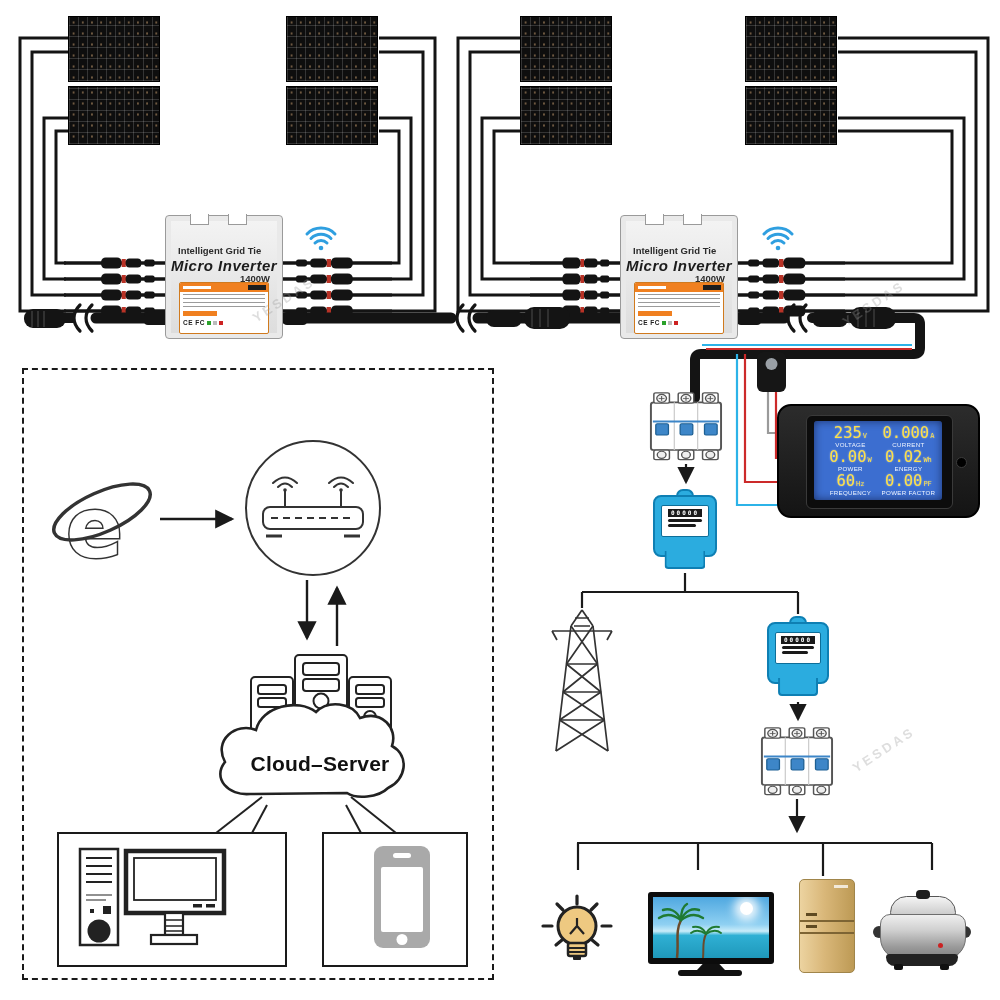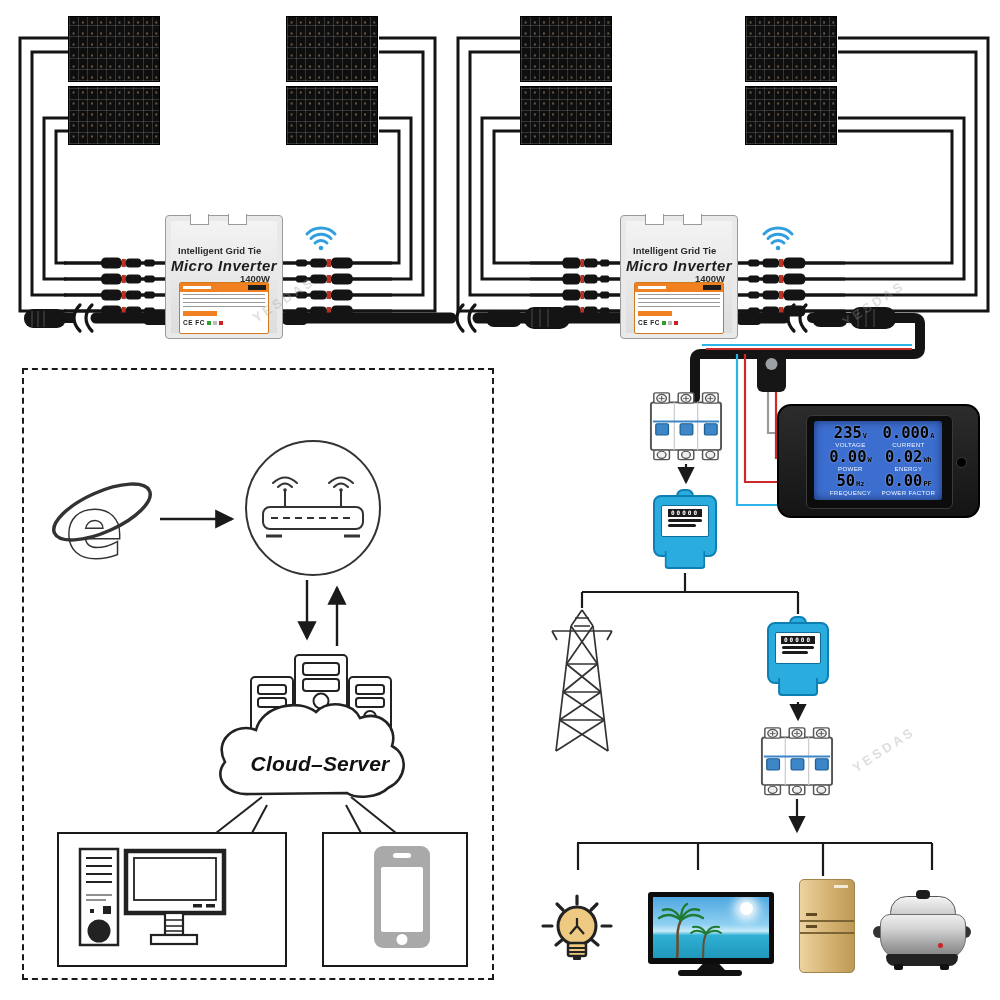--- a/index.html
+++ b/index.html
@@ -38,21 +38,21 @@
   .chip{width:4px;height:4px;display:inline-block;}
 
   
   .pmeter{background:linear-gradient(180deg,#2c2c2c,#141414);border:2px solid #000;border-radius:14px;}
   .pm-bezel{position:absolute;left:27px;top:9px;width:145px;height:92px;background:#0c0c0c;
        border:1px solid #3a3a3a;border-radius:6px;}
   .pm-screen{position:absolute;left:35px;top:15px;width:128px;height:79px;background:#3c6ed0;
        border-radius:3px;box-shadow:inset 0 0 8px rgba(0,0,25,.55);display:grid;
        grid-template-columns:1.05fr .95fr;padding:5px 6px 2px;box-sizing:border-box;}
   .pm-cell{text-align:center;}
-  .pm-val{font-family:"DejaVu Sans Mono",monospace;font-weight:bold;font-size:15.5px;color:#000000;
+  .pm-val{font-family:"DejaVu Sans Mono",monospace;font-weight:normal;font-size:15.5px;color:#fde047;
        line-height:1.02;text-shadow:0 0 2px rgba(255,255,255,.5);white-space:nowrap;}
   .pm-val .u{font-size:7px;margin-left:1px;}
   .pm-lab{font-size:6.2px;color:#eef4ff;letter-spacing:.3px;line-height:1.1;}
   .pm-btn{position:absolute;right:11px;top:51px;width:9px;height:9px;border-radius:50%;
        background:#000;border:1.5px solid #3c3c3c;}
 
   
   .emeter .em-knob{position:absolute;top:0;left:50%;transform:translateX(-50%);width:14px;height:9px;
        background:#2bacdf;border:2px solid #0e7fb3;border-bottom:none;border-radius:7px 7px 0 0;}
   .em-body{position:absolute;left:0;right:0;top:6px;height:58px;background:#2bacdf;
@@ -436,21 +436,21 @@
         </div>
       <div class="pm-cell">
           <div class="pm-val"><span>0.00</span><span class="u">W</span></div>
         <div class="pm-lab">POWER</div>
         </div>
       <div class="pm-cell">
           <div class="pm-val"><span>0.02</span><span class="u">Wh</span></div>
         <div class="pm-lab">ENERGY</div>
         </div>
       <div class="pm-cell">
-          <div class="pm-val"><span>50</span><span class="u">Hz</span></div>
+          <div class="pm-val"><span>60</span><span class="u">Hz</span></div>
         <div class="pm-lab">FREQUENCY</div>
         </div>
       <div class="pm-cell">
           <div class="pm-val"><span>0.00</span><span class="u">PF</span></div>
         <div class="pm-lab">POWER FACTOR</div>
         </div>
     </div>
     <div class="pm-btn"></div>
   </div>
 
@@ -472,21 +472,21 @@
         <div class="em-register">00000</div>
         <div class="em-bar b1"></div>
         <div class="em-bar b2"></div>
       </div>
     </div>
     <div class="em-tab"></div>
   </div>
 
   <div class="c dashed-box" style="left:22px;top:368px;width:472px;height:612px;"></div>
 
-  <div class="c cloud-label" style="left:238px;top:752px;width:164px;font-style:italic;">Cloud–Server</div>
+  <div class="c cloud-label" style="left:238px;top:752px;width:164px;">Cloud–Server</div>
 
   <div class="c plain-box" style="left:57px;top:832px;width:230px;height:135px;"></div>
   <div class="c plain-box" style="left:322px;top:832px;width:146px;height:135px;"></div>
   <div class="c phone" style="left:374px;top:846px;width:56px;height:102px;">
     <div class="spk"></div>
     <div class="scr"></div>
     <div class="home"></div>
   </div>
 
   <div class="c tv" style="left:648px;top:892px;width:126px;height:72px;">

